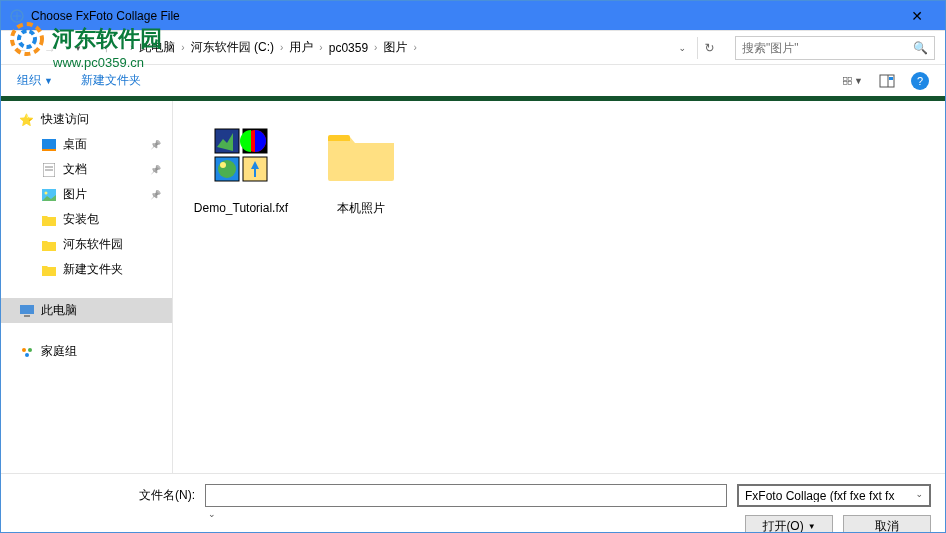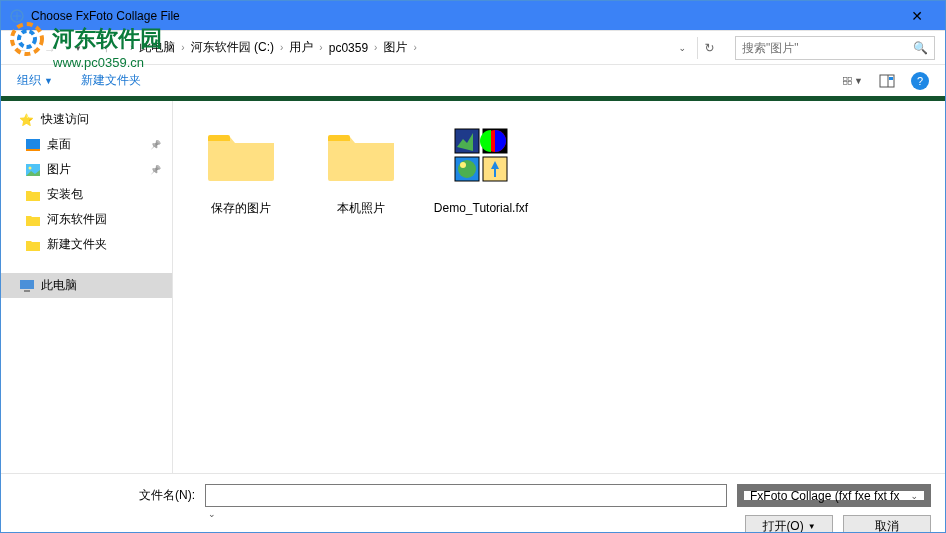--- a/index.html
+++ b/index.html
@@ -29,37 +29,37 @@
 .toolbar { height: 36px; display: flex; align-items: center; padding: 0 16px; border-bottom: 5px solid #14532d; }
 .tool-item { color: #1976d2; cursor: pointer; margin-right: 28px; }
 .tool-item .drop { font-size: 9px; margin-left: 3px; }
 .tool-right { margin-left: auto; display: flex; gap: 14px; align-items: center; }
 .tool-ico { width: 20px; height: 20px; display: flex; align-items: center; justify-content: center; color: #555; cursor: pointer; }
 .help-ico { width: 18px; height: 18px; border-radius: 50%; background: #1e88e5; color: #fff; display: flex; align-items: center; justify-content: center; font-size: 11px; cursor: pointer; }
 
 .body { display: flex; height: 372px; }
 .sidebar { width: 172px; border-right: 1px solid #e5e5e5; overflow-y: auto; padding: 6px 0; }
 .side-item { display: flex; align-items: center; height: 25px; padding-left: 18px; cursor: pointer; gap: 6px; }
-.side-item.sub { padding-left: 24px; }
+.side-item.sub { padding-left: 40px; }
 .side-item.pinned::after { content: "📌"; font-size: 9px; color: #999; margin-left: auto; margin-right: 10px; filter: grayscale(1); opacity: .6; }
 .side-item.selected { background: #d9d9d9; }
 .side-item .sico { width: 16px; height: 16px; display: flex; align-items: center; justify-content: center; }
 
 .content { flex: 1; padding: 14px 20px; display: flex; gap: 24px; align-items: flex-start; }
 .file { width: 96px; text-align: center; cursor: pointer; }
 .file .thumb { width: 80px; height: 80px; margin: 0 auto 6px; display: flex; align-items: center; justify-content: center; }
 .folder-ico { width: 70px; height: 56px; }
 .file-label { font-size: 12px; word-wrap: break-word; line-height: 1.3; }
 
 .footer { border-top: 1px solid #e5e5e5; padding: 10px 14px; }
 .footer-row { display: flex; align-items: center; gap: 10px; margin-bottom: 8px; }
 .fn-label { width: 180px; text-align: right; }
 .fn-input { flex: 1; height: 23px; border: 1px solid #7a7a7a; padding: 0 4px; }
 .fn-input input { width: 100%; height: 100%; border: none; outline: none; }
-.ft-select { width: 194px; height: 23px; border: 7px solid #737373; display: flex; align-items: center; padding: 3px 6px; cursor: pointer; }
+.ft-select { width: 194px; height: 23px; border: 2px solid #737373; display: flex; padding: 3px 6px; cursor: pointer; }
 .ft-select span:first-child { flex: 1; white-space: nowrap; overflow: hidden; }
 .btn-row { display: flex; justify-content: flex-end; gap: 10px; }
 .btn { width: 88px; height: 23px; border: 1px solid #aaa; background: #e9e9e9; cursor: pointer; display: flex; align-items: center; justify-content: center; }
 .btn .drop { font-size: 8px; margin-left: 4px; }
 .dd { font-size: 9px; color: #555; }
 </style>
 </head>
 <body>
 
 <div class="watermark">
@@ -143,20 +143,30 @@
         <span class="sico">
           <svg width="14" height="12">
             <rect width="14" height="10" fill="#1e88e5"></rect>
             <rect y="10" width="14" height="2" fill="#fb8c00"></rect>
           </svg>
         </span>
         <span>桌面</span>
       </div>
     <div class="side-item sub pinned">
         <span class="sico">
+          <svg width="12" height="14">
+            <rect width="12" height="14" fill="#fff" stroke="#888"></rect>
+            <line x1="2" y1="4" x2="10" y2="4" stroke="#888"></line>
+            <line x1="2" y1="7" x2="10" y2="7" stroke="#888"></line>
+          </svg>
+        </span>
+        <span>文档</span>
+      </div>
+    <div class="side-item sub pinned">
+        <span class="sico">
           <svg width="14" height="12">
             <rect width="14" height="12" fill="#4fc3f7"></rect>
             <circle cx="4" cy="4" r="1.5" fill="#fff176"></circle>
             <path d="M0 12l5-5 4 3 5-4v6z" fill="#66bb6a"></path>
           </svg>
         </span>
         <span>图片</span>
       </div>
     <div class="side-item sub">
         <span class="sico">
@@ -188,59 +198,60 @@
         <span class="sico">
           <svg width="14" height="12">
             <rect width="14" height="9" fill="#4a90d9"></rect>
             <rect x="4" y="10" width="6" height="2" fill="#888"></rect>
           </svg>
         </span>
         <span>此电脑</span>
       </div>
     <div style="height:8px"></div>
     <div style="height:8px"></div>
+    <div class="side-item">
+        <span class="sico">
+          <svg width="14" height="12">
+            <circle cx="4" cy="4" r="2" fill="#fb8c00"></circle>
+            <circle cx="10" cy="4" r="2" fill="#4caf50"></circle>
+            <circle cx="7" cy="9" r="2" fill="#1e88e5"></circle>
+          </svg>
+        </span>
+        <span>家庭组</span>
+      </div>
   </div>
 
   <div class="content">
-    <div class="file">
-      <div class="thumb">
-          <svg class="folder-ico" viewBox="0 0 70 56">
-            <path d="M2 10h22l5 6h39v36a2 2 0 01-2 2H4a2 2 0 01-2-2z" fill="#ffe082"></path>
-            <path d="M2 10a2 2 0 012-2h18a2 2 0 012 2v4H2z" fill="#ffca28"></path>
-          </svg>
-        </div>
-      <div class="file-label">保存的图片</div>
-    </div>
-    <div class="file">
-      <div class="thumb">
-          <svg class="folder-ico" viewBox="0 0 70 56">
-            <path d="M2 10h22l5 6h39v36a2 2 0 01-2 2H4a2 2 0 01-2-2z" fill="#ffe082"></path>
-            <path d="M2 10a2 2 0 012-2h18a2 2 0 012 2v4H2z" fill="#ffca28"></path>
-          </svg>
-        </div>
-      <div class="file-label">本机照片</div>
-    </div>
     <div class="file">
       <div class="thumb">
           <svg width="60" height="56" viewBox="0 0 60 56">
             <rect x="4" y="2" width="24" height="24" fill="#1e3a8a" stroke="#000"></rect>
             <path d="M6 20l6-8 4 4 6-10v18z" fill="#4caf50"></path>
             <rect x="32" y="2" width="24" height="24" fill="#000" stroke="#000"></rect>
             <circle cx="44" cy="14" r="11" fill="#f00"></circle>
             <path d="M44 3a11 11 0 010 22z" fill="#00f"></path>
             <path d="M40 3a11 11 0 000 22" fill="#0f0"></path>
             <rect x="4" y="30" width="24" height="24" fill="#1e88e5" stroke="#000"></rect>
             <circle cx="16" cy="42" r="9" fill="#4caf50"></circle>
             <circle cx="12" cy="38" r="3" fill="#fff176"></circle>
             <rect x="32" y="30" width="24" height="24" fill="#ffe082" stroke="#000"></rect>
             <path d="M44 34l-4 8h3v8h2v-8h3z" fill="#1e88e5"></path>
           </svg>
         </div>
       <div class="file-label">Demo_Tutorial.fxf</div>
     </div>
+    <div class="file">
+      <div class="thumb">
+          <svg class="folder-ico" viewBox="0 0 70 56">
+            <path d="M2 10h22l5 6h39v36a2 2 0 01-2 2H4a2 2 0 01-2-2z" fill="#ffe082"></path>
+            <path d="M2 10a2 2 0 012-2h18a2 2 0 012 2v4H2z" fill="#ffca28"></path>
+          </svg>
+        </div>
+      <div class="file-label">本机照片</div>
+    </div>
   </div>
 </div>
 
 <div class="footer">
   <div class="footer-row">
     <div class="fn-label">文件名(N):</div>
     <div class="fn-input">
       <input style="">
       <span style="position:relative; right:2px; color:#555; font-size:9px;">⌄</span>
     </div>

